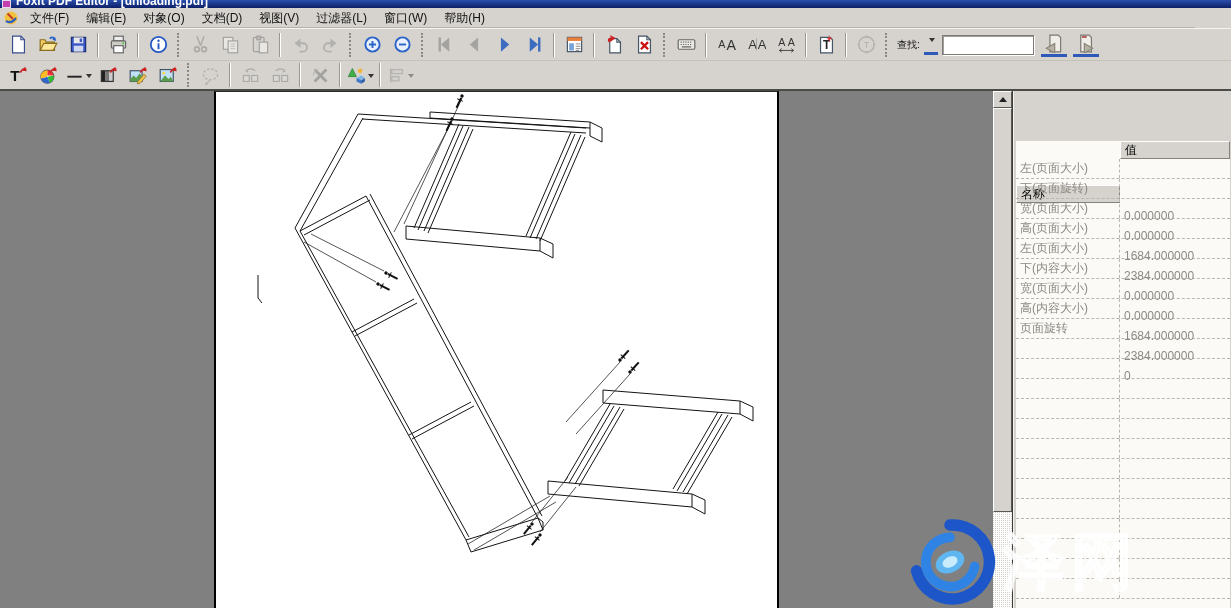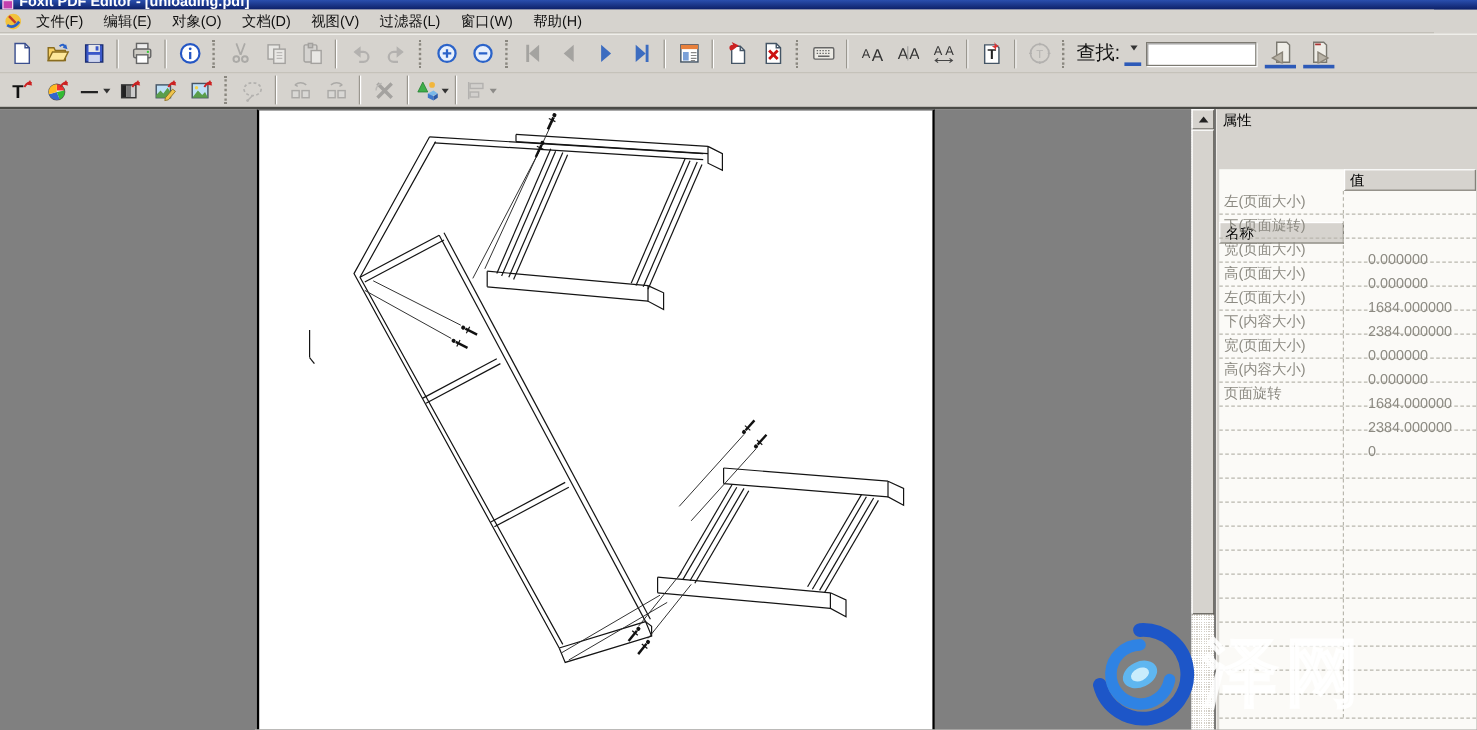--- a/index.html
+++ b/index.html
@@ -22,21 +22,21 @@
   #tb2{top:60px;height:31px;border-top:1px solid #c5c2ba;border-bottom:2px solid #4a4a46;}
   .titems{display:flex;align-items:center;padding-left:3px;}
   .tbtn{width:28px;height:26px;margin:0 1px;display:flex;align-items:center;justify-content:center;position:relative;}
   .tbtn svg{width:19px;height:19px;}
   .tbtn.dis{filter:grayscale(1) opacity(.45);}
   .dd{width:0;height:0;border:3px solid transparent;border-top:4px solid #333;margin-left:2px;margin-top:4px;}
   .tsep{width:0;height:24px;border-left:1px solid #9a978f;border-right:1px solid #ffffff;margin:0 4px;}
   .thandle{width:2px;height:24px;border-left:2px dotted #8a877f;margin:0 4px;}
   
   .findgroup{display:flex;align-items:center;margin-left:2px;}
-  .findlabel{font-size:16px;color:#111;margin:0 4px 0 2px;white-space:nowrap;}
+  .findlabel{font-size:10px;color:#111;margin:0 4px 0 2px;white-space:nowrap;}
   .findarrow{width:14px;height:21px;display:flex;align-items:flex-start;justify-content:center;border-bottom:3px solid #2d5ab8;box-sizing:border-box;}
   .findinput{width:86px;height:18px;margin:0 4px;border:1px solid #7c7a72;background:#fff;
      box-shadow:inset 1px 1px 0 rgba(64,64,64,.5),1px 1px 0 #fff;font-size:12px;padding:0 2px;}
   .findbtn{width:26px;height:25px;margin:0 3px;display:flex;align-items:center;justify-content:center;
      border-bottom:3px solid #2d5ab8;box-sizing:border-box;}
   .findbtn svg{width:19px;height:19px;}
   
   .canvas{position:absolute;left:0;top:91px;width:1012px;height:517px;background:#808080;overflow:hidden;}
   .page{position:absolute;left:214px;top:0;width:561px;height:517px;background:#fff;
     border-left:2px solid #000;border-right:2px solid #000;border-top:1px solid #2a2a2a;box-sizing:content-box;}
@@ -58,21 +58,21 @@
   .ptitle{height:19px;line-height:19px;padding-left:6px;color:#000;}
   .ptabrow{height:19px;position:relative;border-bottom:1px solid #8a8780;}
   .ptab{display:inline-block;height:19px;line-height:18px;padding:0 9px;background:#d6d3ce;
     border-right:1px solid #8a8780;color:#000;}
   .ptable{position:absolute;left:3px;right:1px;top:50px;bottom:0;background:#fbfaf7;}
   .phead{display:flex;height:18px;}
   .phead div{box-sizing:border-box;height:18px;line-height:16px;padding-left:4px;background:#d6d3ce;color:#000;
     border:1px solid;border-color:#fff #84827a #84827a #fff;}
   .phc1{width:104px;margin-top:44px;} .phc2{flex:1;}
   .prows{position:absolute;left:0;right:0;top:18px;bottom:0;overflow:hidden;}
-  .prow{display:flex;height:19px;line-height:19px;border-bottom:1px dashed #b9b7ae;color:#8c8a82;gap:16px;}
+  .prow{display:flex;height:19px;line-height:19px;border-bottom:1px dashed #b9b7ae;color:#8c8a82;}
   .prow .c1{width:104px;padding-left:4px;border-right:1px dashed #b9b7ae;box-sizing:border-box;
     white-space:nowrap;overflow:hidden;}
   .prow .c2{flex:1;padding-left:4px;white-space:nowrap;margin-top:48px;}
   
   .watermark{position:absolute;left:903px;top:518px;display:flex;align-items:center;z-index:50;pointer-events:none;}
   .wlogo{width:94px;height:88px;}
   .wtext{font-size:62px;font-weight:bold;letter-spacing:6px;color:rgba(255,255,255,0.40);
     -webkit-text-stroke:1.5px rgba(255,255,255,0.85);line-height:80px;margin-left:6px;}
 </style>
 </head>
@@ -509,21 +509,20 @@
 </div>
 
 <div class="vscroll">
   <div class="sbup">
       <span class="tri"></span>
     </div>
   <div class="sbthumb"></div>
 </div>
 
 <div class="panel">
-  <div class="ptitle">属性</div>
   <div class="ptable">
     <div class="phead">
       <div class="phc1">名称</div>
       <div class="phc2">值</div>
     </div>
     <div class="prows" id="prows">
         <div class="prow">
           <span class="c1">左(页面大小)</span>
           <span class="c2">0.000000</span>
         </div>

